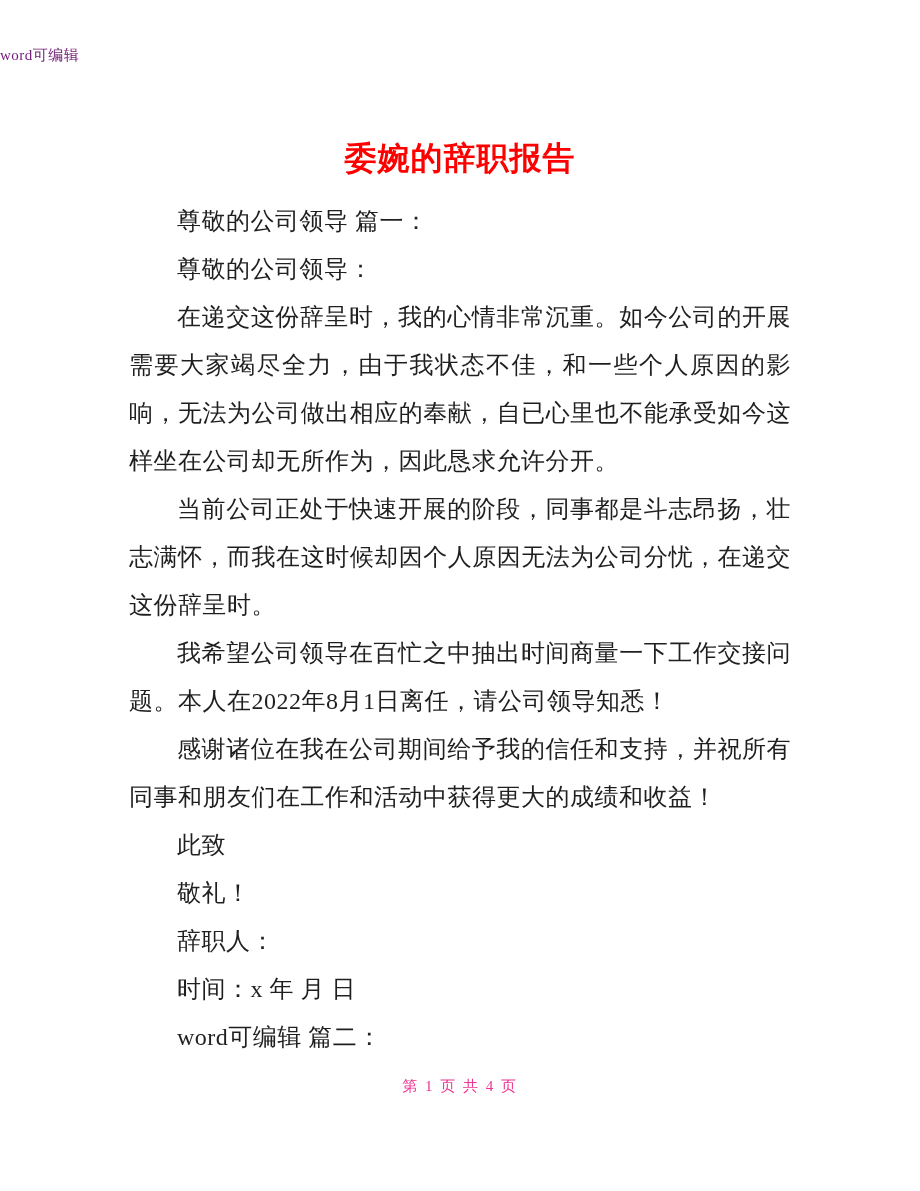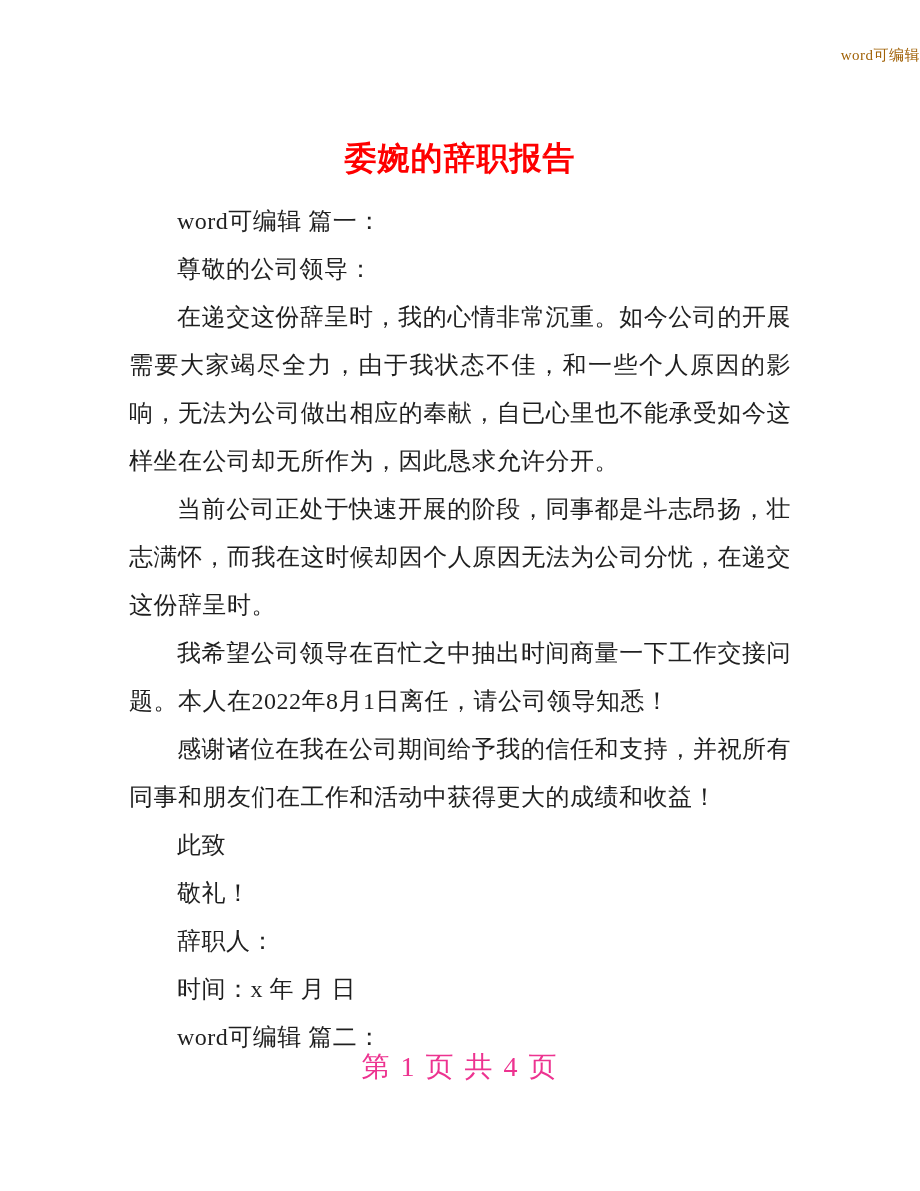--- a/index.html
+++ b/index.html
@@ -13,23 +13,23 @@
     height: 1191px;
     background: #ffffff;
     overflow: hidden;
     font-family: "Liberation Serif", "DejaVu Serif", serif;
   }
   .watermark {
     position: absolute;
     top: 46px;
     left: 0;
     width: 100%;
-    text-align: right;
+    text-align: left;
     font-size: 15px;
-    color: #a16207;
+    color: #701a75;
     letter-spacing: 0.5px;
   }
   .doc-title {
     position: absolute;
     top: 116px;
     left: 0;
     width: 100%;
     text-align: center;
     font-family: "Liberation Sans", "DejaVu Sans", sans-serif;
     font-weight: 900;
@@ -50,40 +50,40 @@
   .doc-body p {
     margin: 0;
     padding: 0;
     text-indent: 2em;
     text-align: justify;
     text-align-last: left;
     word-break: break-all;
   }
   .doc-footer {
     position: absolute;
-    top: 1048px;
+    top: 1077px;
     left: 0;
     width: 100%;
     text-align: center;
-    font-size: 28px;
+    font-size: 15px;
     letter-spacing: 2px;
     color: var(--footer-pink, #ed3390);
   }
 </style>
 </head>
 <body>
 
 <div class="page">
 
   <div class="watermark">word可编辑</div>
 
   <h1 class="doc-title">委婉的辞职报告</h1>
 
   <div class="doc-body">
-    <p>word可编辑 篇一：</p>
+    <p>尊敬的公司领导 篇一：</p>
     <p>尊敬的公司领导：</p>
     <p>在递交这份辞呈时，我的心情非常沉重。如今公司的开展需要大家竭尽全力，由于我状态不佳，和一些个人原因的影响，无法为公司做出相应的奉献，自已心里也不能承受如今这样坐在公司却无所作为，因此恳求允许分开。</p>
     <p>当前公司正处于快速开展的阶段，同事都是斗志昂扬，壮志满怀，而我在这时候却因个人原因无法为公司分忧，在递交这份辞呈时。</p>
     <p>我希望公司领导在百忙之中抽出时间商量一下工作交接问题。本人在2022年8月1日离任，请公司领导知悉！</p>
     <p>感谢诸位在我在公司期间给予我的信任和支持，并祝所有同事和朋友们在工作和活动中获得更大的成绩和收益！</p>
     <p>此致</p>
     <p>敬礼！</p>
     <p>辞职人：</p>
     <p>时间：x 年 月 日</p>
     <p>word可编辑 篇二：</p>

